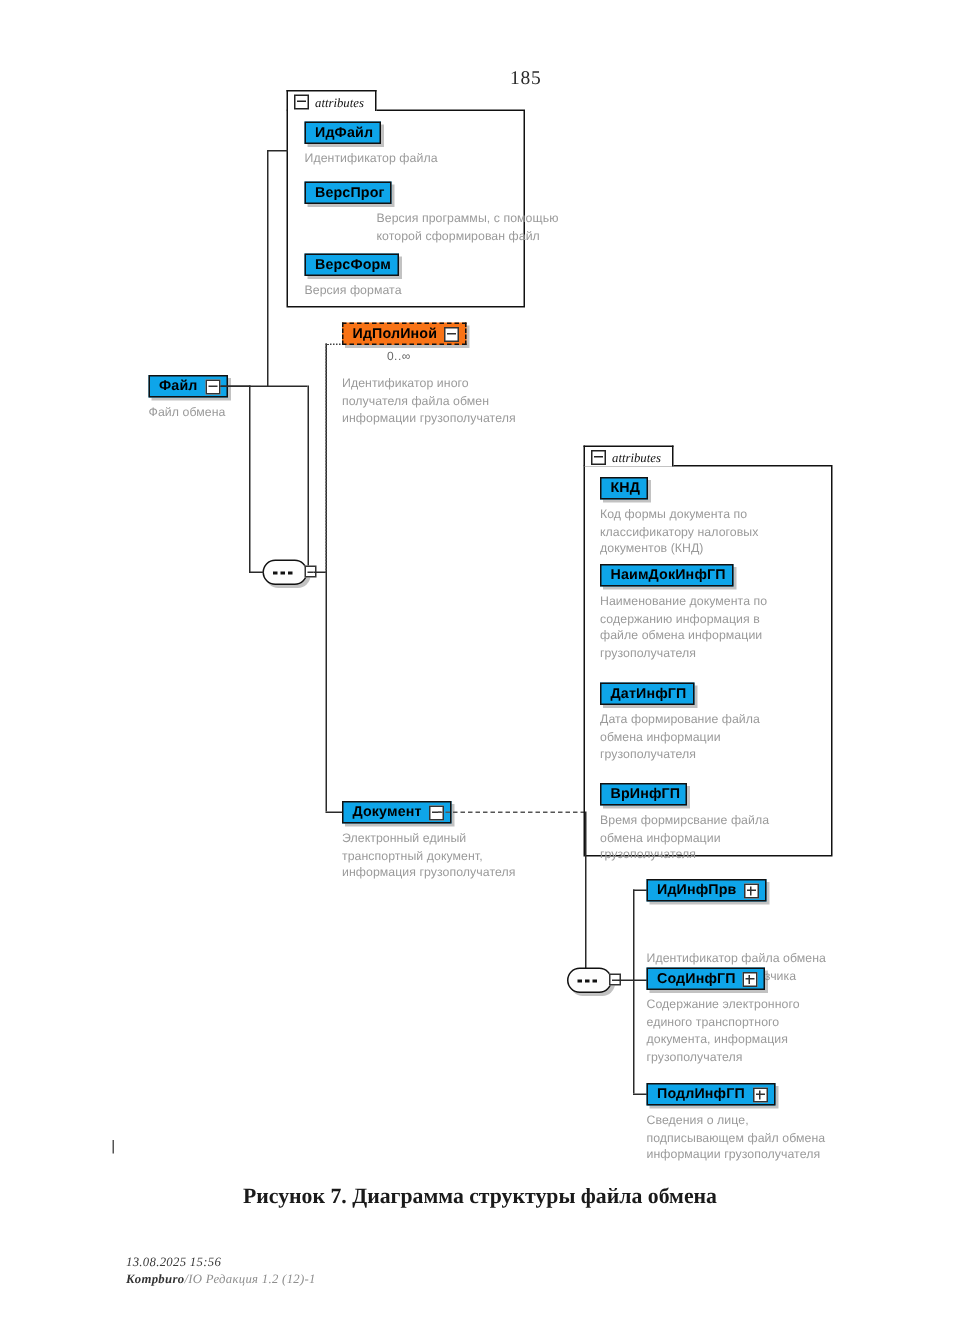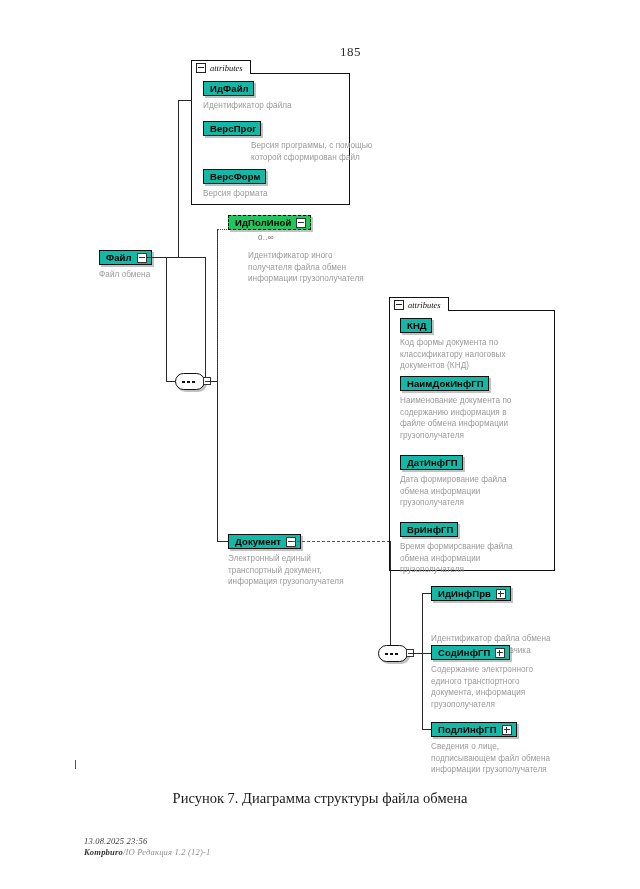--- a/index.html
+++ b/index.html
@@ -14,21 +14,21 @@
   .page-number{
     position:absolute;left:340px;top:44px;
     font-family:"Liberation Serif", serif;
     font-size:13px;color:#2b2b2b;letter-spacing:.5px;
   }
 
   
   .node{
     position:absolute;
     border:1.4px solid #111;
-    background:#14b8a6;
+    background:#0ea5e9;
     box-shadow:2px 2px 0 rgba(120,120,120,.45);
     height:15px;
     display:flex;align-items:center;
     padding:0 4px 0 6px;
     box-sizing:border-box;
   }
   .node .nm{
     font-size:9.5px;font-weight:bold;color:#000;
     white-space:nowrap;letter-spacing:.1px;line-height:1;
   }
@@ -38,21 +38,21 @@
   }
   .node .expander:before{
     content:"";position:absolute;left:1px;right:1px;top:3px;
     height:1px;background:#333;
   }
   .node .expander.plus:after{
     content:"";position:absolute;top:1px;bottom:1px;left:3px;
     width:1px;background:#333;
   }
   .node.dashed{
-    border:1.4px dashed #111;background:#22c55e;
+    border:1.4px dashed #111;background:#f97316;
   }
 
   
   .anno{
     position:absolute;
     font-size:8.2px;line-height:11.5px;
     color:#9a9a9a;
     white-space:pre-line;
     letter-spacing:.05px;
   }
@@ -126,21 +126,21 @@
     height:0;border-top:1px dotted #444;background:none;
   }
   .ln.dash-h{
     height:0;border-top:1px dashed #555;background:none;
   }
 
   
   .caption{
     position:absolute;left:0;top:790px;width:640px;text-align:center;
     font-family:"Liberation Serif", serif;
-    font-size:14.5px;color:#1a1a1a;
+    font-size:14.5px;color:#1a1a1a;font-weight:bold;
   }
   .footer{
     position:absolute;left:84px;top:836px;
     font-family:"Liberation Serif", serif;
   }
   .footer .f1{font-size:8.5px;font-style:italic;color:#3a3a3a;letter-spacing:.2px;}
   .footer .f2{font-size:8.5px;font-style:italic;color:#8e8e8e;margin-top:1px;letter-spacing:.2px;}
   .footer .f2 b{color:#333;}
   .tickmark{position:absolute;left:75px;top:760px;width:1px;height:9px;background:#555;}
 </style>
@@ -204,21 +204,21 @@
   <div class="ln v" style="left:217px;top:229px;height:153px;"></div>
 
   <div class="ln dot-v" style="left:217px;top:229px;height:153px;"></div>
   <div class="ln dot-h" style="left:217px;top:229px;width:14px;"></div>
 
   <div class="node dashed" style="left:228px;top:215px;">
     <span class="nm">ИдПолИной</span>
     <span class="expander"></span>
   </div>
   <div class="mult" style="left:258px;top:233px;">0..∞</div>
-  <div class="anno" style="left:228px;top:250px;width:160px;margin-left:20px;">Идентификатор иного
+  <div class="anno" style="left:228px;top:250px;width:160px;">Идентификатор иного
 получателя файла обмен
 информации грузополучателя</div>
 
   <div class="ln v" style="left:217px;top:381px;height:160px;"></div>
   <div class="ln h" style="left:217px;top:541px;width:13px;"></div>
 
   <div class="node" style="left:228px;top:534px;">
     <span class="nm">Документ</span>
     <span class="expander"></span>
   </div>
@@ -306,19 +306,19 @@
   </div>
   <div class="anno" style="left:431px;top:741px;width:165px;">Сведения о лице,
 подписывающем файл обмена
 информации грузополучателя</div>
 
   <div class="tickmark"></div>
 
   <div class="caption">Рисунок 7. Диаграмма структуры файла обмена</div>
 
   <div class="footer">
-    <div class="f1">13.08.2025 23:56</div>
+    <div class="f1">13.08.2025 15:56</div>
     <div class="f2">
       <b>Kompburo</b><span>/IO  Редакция 1.2 (12)-1</span>
     </div>
   </div>
 
 </div>
 
 </body></html>

